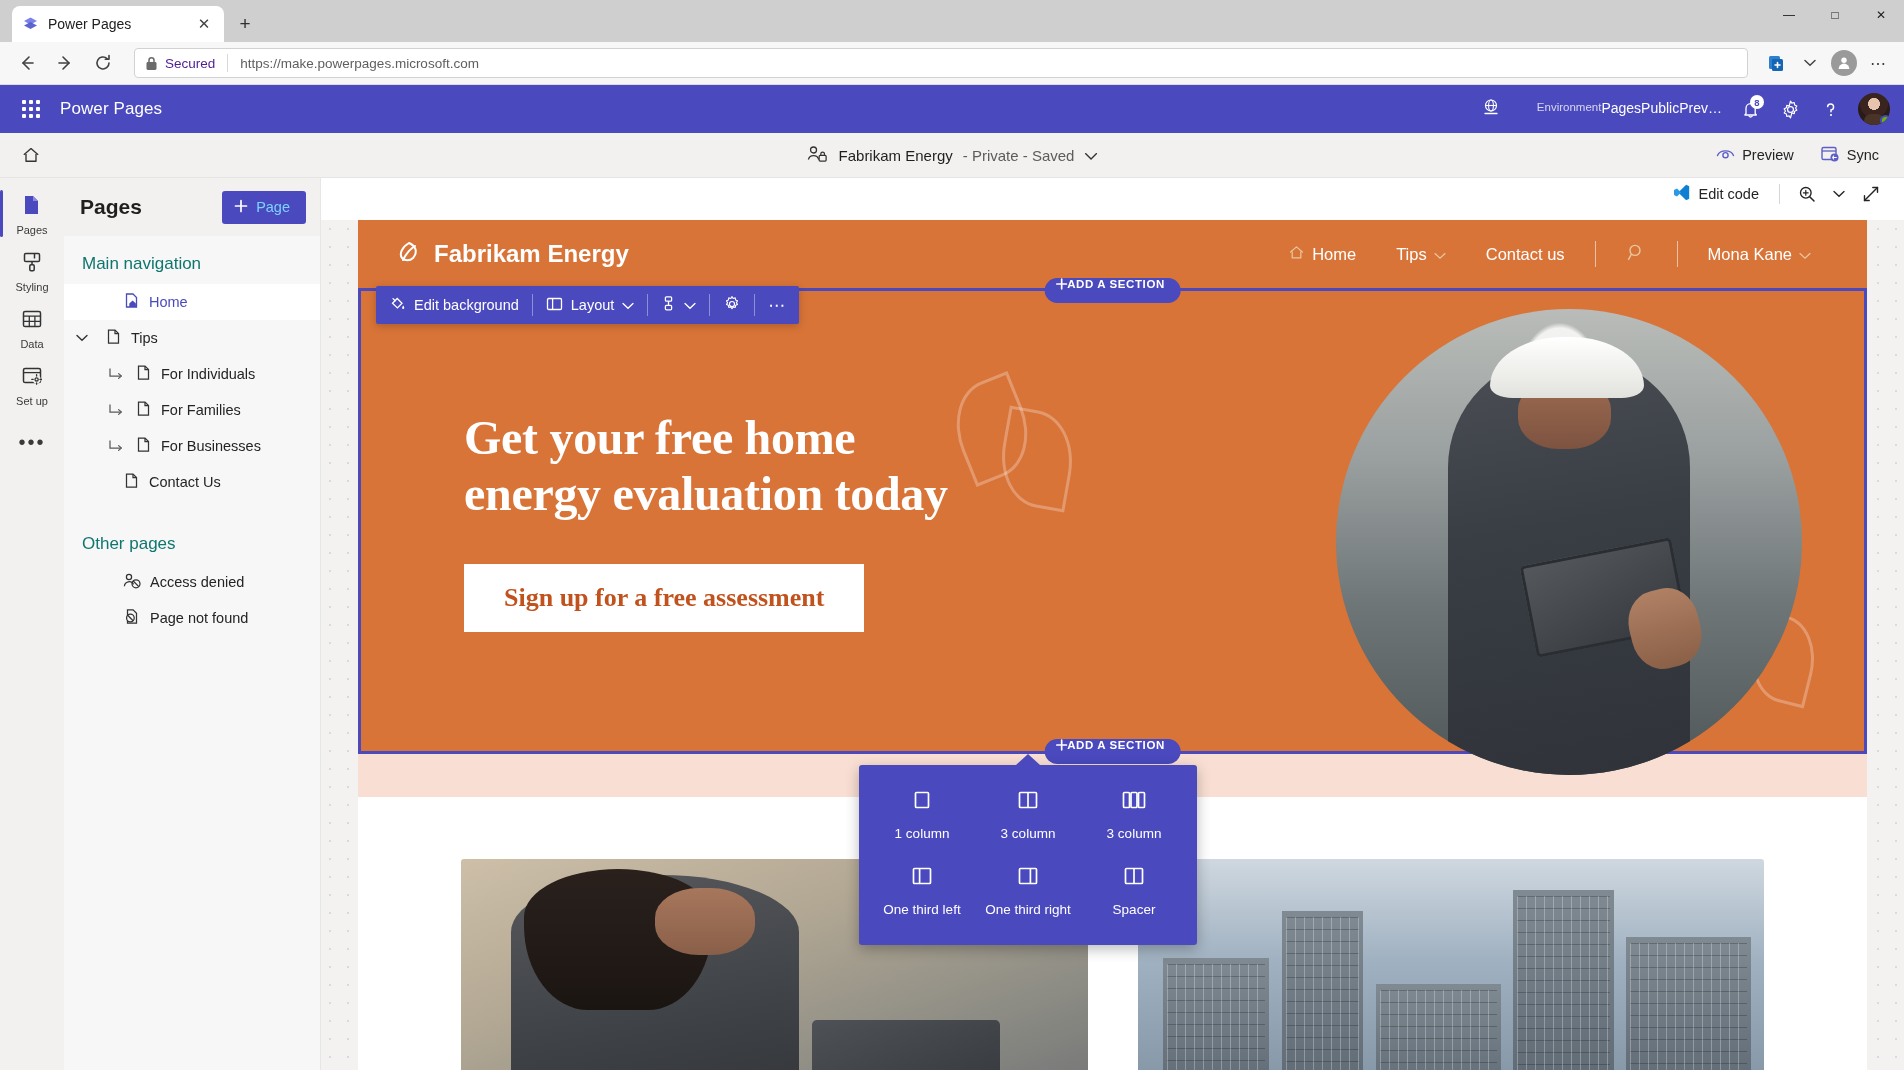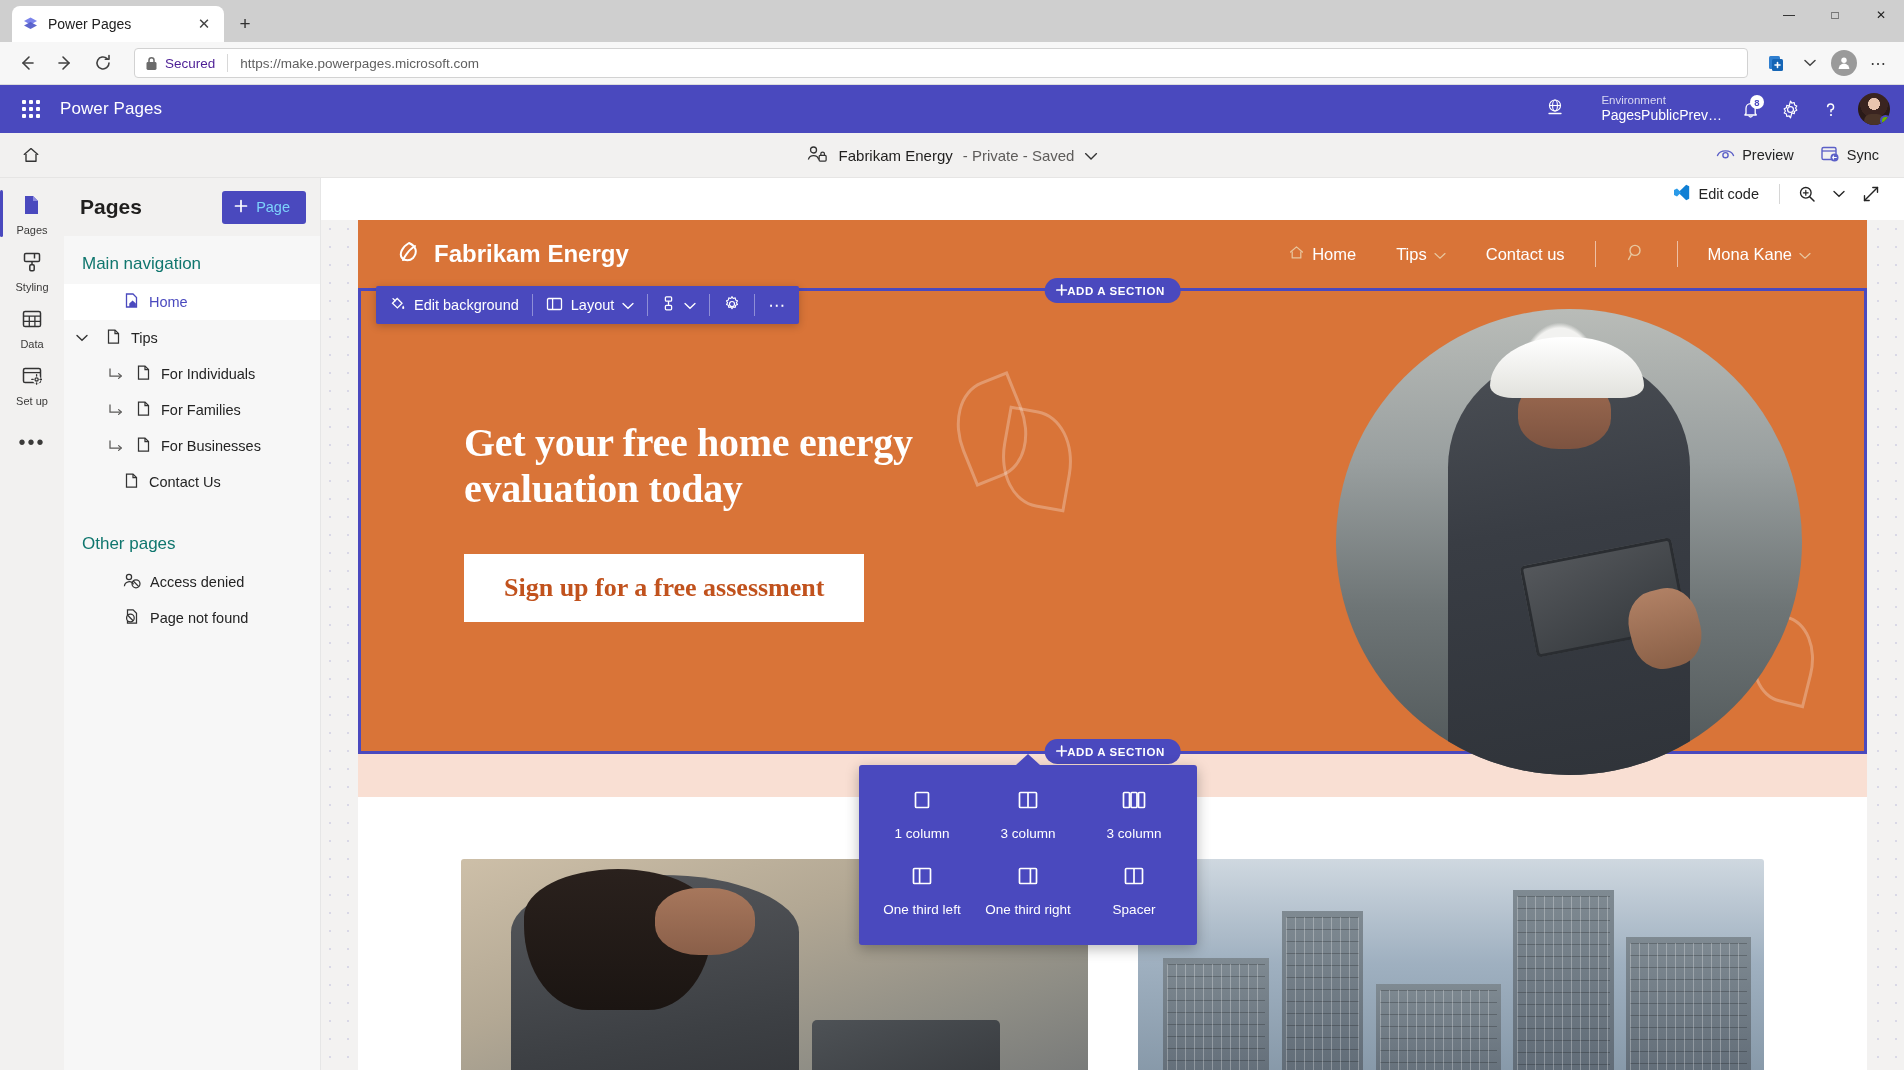--- a/index.html
+++ b/index.html
@@ -56,21 +56,21 @@
   .app-header {
     height: 48px; background: #4a49be;
     display: flex; align-items: center; padding: 0 14px; color: #fff;
   }
   .waffle { width: 34px; height: 34px; display:flex;align-items:center;justify-content:center;cursor:pointer;}
   .waffle-grid { display: grid; grid-template-columns: repeat(3, 4px); grid-template-rows: repeat(3, 4px); gap: 3px; }
   .waffle-grid i { background: #fff; border-radius: 1px; display: block; width: 4px; height: 4px; }
   .app-name { font-size: 17px; margin-left: 12px; letter-spacing: .1px; }
   .hdr-spacer { flex: 1; }
   .env-picker { display: flex; align-items: center; gap: 9px; padding: 4px 8px; cursor: pointer; }
-  .env-txt-wrap { display: flex; flex-direction: column; line-height: 1.22; margin-left: 27px; }
+  .env-txt-wrap { display: flex; line-height: 1.22; margin-left: 27px; }
   .env-label { font-size: 11.5px; color: #d8d7f2; }
   .env-value { font-size: 14px; color: #fff; }
   .hdr-icon { width: 40px; height: 40px; display:flex;align-items:center;justify-content:center; position: relative; cursor:pointer; }
   .badge {
     position: absolute; top: 6px; right: 6px;
     background: #fff; color: #4a49be; font-size: 9.5px; font-weight: bold;
     min-width: 14px; height: 14px; border-radius: 7px;
     display: flex; align-items: center; justify-content: center; padding: 0 3px;
   }
   .user-avatar {
@@ -166,21 +166,21 @@
 
   
   .hero-section {
     position: relative; background: #d97438; height: 466px;
     border: 3px solid #4a49be; border-top: 3px solid #4a49be;
   }
   .hero-inner { position: relative; height: 100%; display: flex; align-items: center; }
   .hero-text { padding-left: 103px; max-width: 640px; z-index: 3; }
   .hero-h1 {
     font-family: "Liberation Serif", serif; font-weight: bold;
-    font-size: 40px; line-height: 1.16; color: #ffffff; letter-spacing: -.3px;
+    font-size: 48px; line-height: 1.16; color: #ffffff; letter-spacing: -.3px;
   }
   .hero-cta {
     margin-top: 42px; display: inline-block; background: #ffffff;
     padding: 19px 40px; font-family: "Liberation Serif", serif;
     font-weight: bold; font-size: 26px; color: #c1521d; cursor: pointer;
   }
   .hero-photo {
     position: absolute; right: 62px; top: 18px;
     width: 466px; height: 466px; border-radius: 50%; overflow: hidden;
     background:
@@ -227,21 +227,21 @@
     box-shadow: 0 2px 8px rgba(0,0,0,.22);
   }
   .htb-item { display: flex; align-items: center; gap: 8px; padding: 0 13px; height: 100%; cursor: pointer; }
   .htb-div { width: 1px; height: 22px; background: rgba(255,255,255,.38); }
 
   
   .add-pill {
     position: absolute; z-index: 24; left: 50%; transform: translateX(-50%);
     background: #4a49be; color: #fff; border-radius: 14px;
     height: 25px; padding: 0 16px 0 11px;
-    display: flex; align-items: center; cursor: pointer;
+    display: flex; align-items: flex-start; cursor: pointer;
     font-size: 11.5px; font-weight: bold; letter-spacing: .6px;
   }
 
   
   .layout-flyout {
     position: absolute; z-index: 40; width: 338px;
     background: #4a49be; color: #fff; border-radius: 3px;
     padding: 20px 10px 22px; box-shadow: 0 4px 14px rgba(0,0,0,.28);
     display: grid; grid-template-columns: repeat(3, 1fr); row-gap: 14px;
   }

